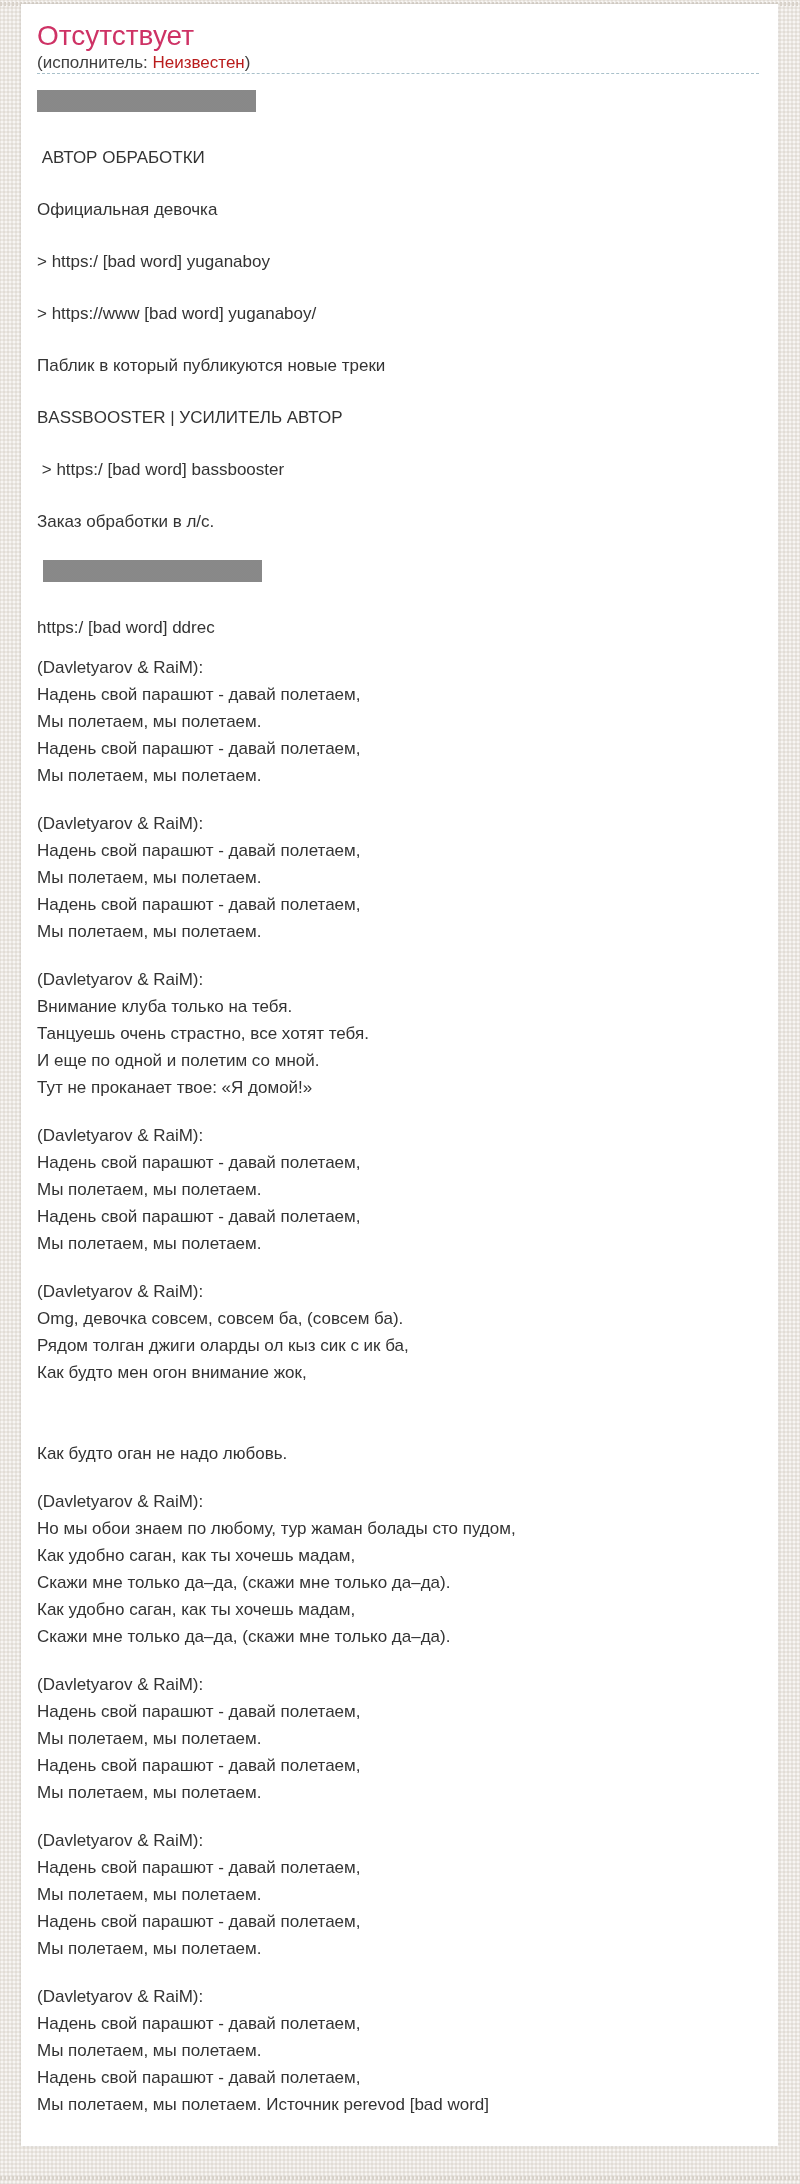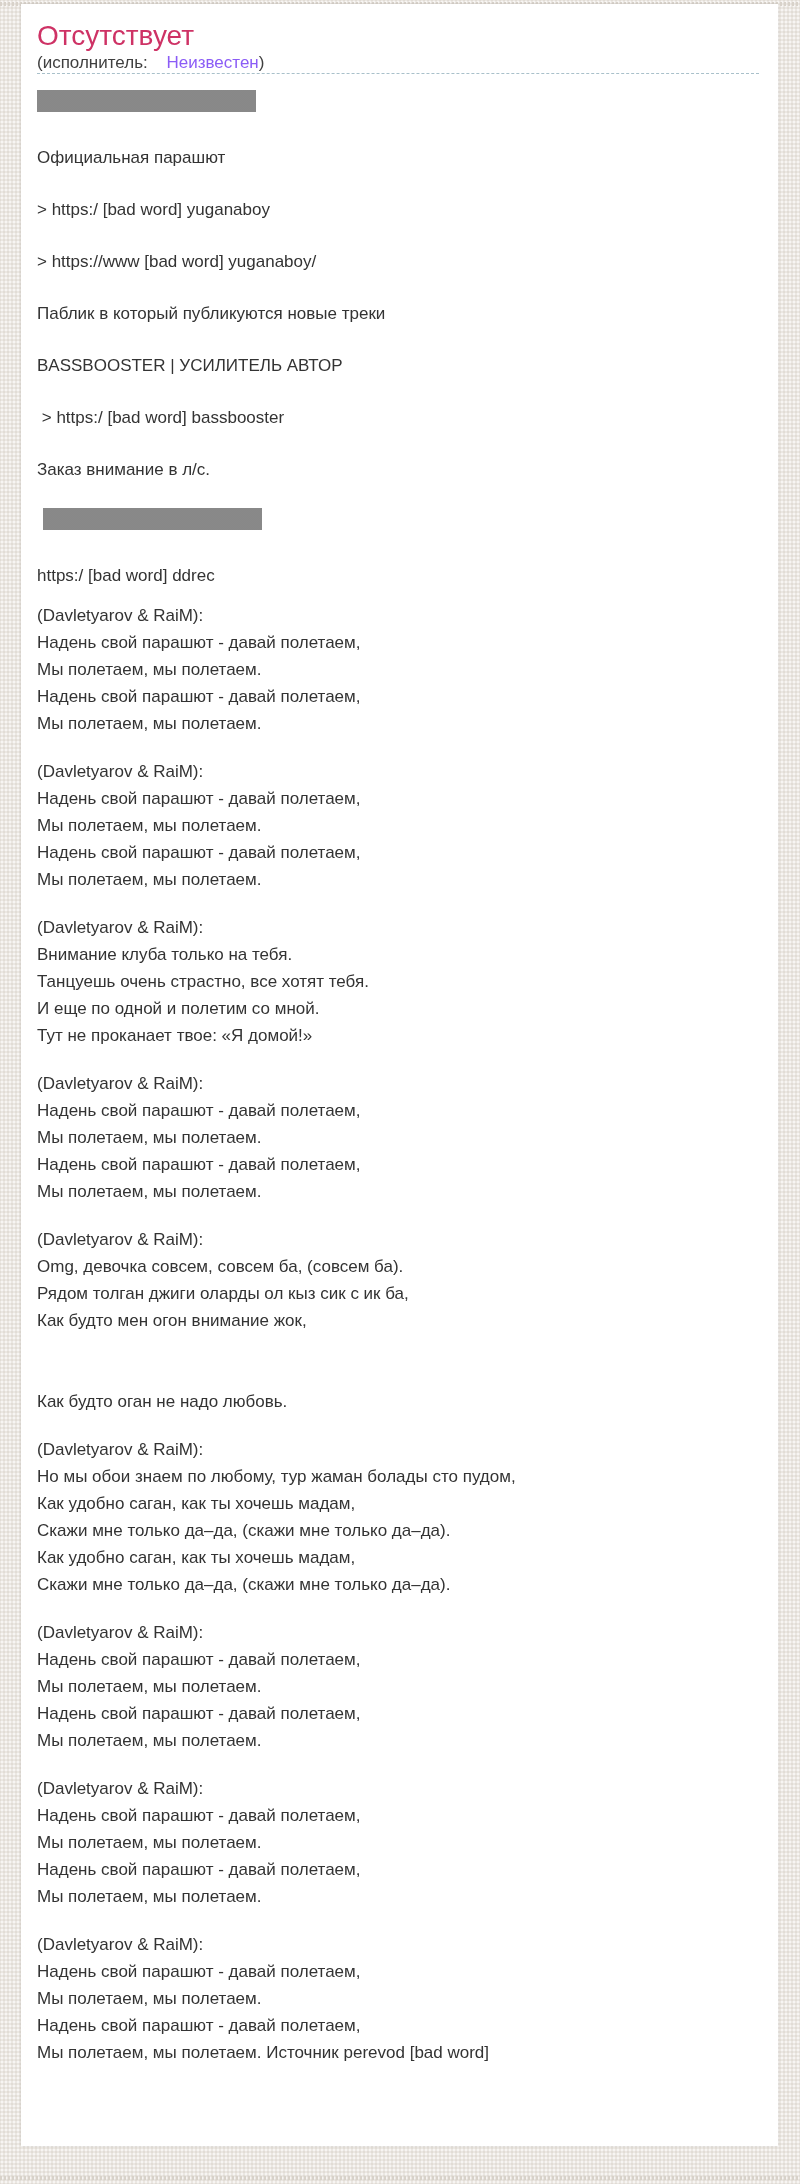--- a/index.html
+++ b/index.html
@@ -19,21 +19,21 @@
   .edge-band.bottom{bottom:4px;}
   .card{
     position:absolute;left:21px;top:4px;width:757px;height:2142px;
     background:#ffffff;box-sizing:border-box;
     padding:16px 19px 20px 16px;
     box-shadow:0 0 2px rgba(0,0,0,.12);
   }
   .card-header{border-bottom:1px dashed #a9c0ca;}
   .song-title{margin:0;font-size:28px;line-height:32px;font-weight:400;color:#ce3265;}
   .performer{font-size:17px;line-height:21px;color:#3f3f3f;white-space:pre-wrap;}
-  .artist-link{color:#8b5cf6;text-decoration:none;cursor:pointer;margin-left:14px;}
+  .artist-link{color:#b91c1c;text-decoration:none;cursor:pointer;}
   .content{font-size:17px;color:#333333;}
   .content p{white-space:pre-wrap;margin:0;}
   .censored{
     width:219px;height:22px;
     background-color:#ffffff;
     background-image:
       radial-gradient(#3c3c3c .55px, rgba(0,0,0,0) .8px),
       radial-gradient(#3c3c3c .55px, rgba(0,0,0,0) .8px);
     background-size:2px 2px,2px 2px;
     background-position:0 0,1px 1px;
@@ -54,27 +54,28 @@
 <div class="card">
   <div class="card-header">
     <h1 class="song-title">Отсутствует</h1>
     <div class="performer"><span>(исполнитель: </span><a class="artist-link">Неизвестен</a><span>)</span></div>
   </div>
 
   <div class="content">
     <div class="censored censored-1"></div>
 
     <div class="intro">
-        <p class="intro-line">Официальная парашют</p>
+        <p class="intro-line"> АВТОР ОБРАБОТКИ</p>
+        <p class="intro-line">Официальная девочка</p>
         <p class="intro-line">&gt; https:/ [bad word] yuganaboy</p>
         <p class="intro-line">&gt; https://www [bad word] yuganaboy/</p>
         <p class="intro-line">Паблик в который публикуются новые треки</p>
         <p class="intro-line">BASSBOOSTER | УСИЛИТЕЛЬ АВТОР</p>
         <p class="intro-line"> &gt; https:/ [bad word] bassbooster</p>
-        <p class="intro-line">Заказ внимание в л/с.</p>
+        <p class="intro-line">Заказ обработки в л/с.</p>
       </div>
 
     <div class="censored censored-2"></div>
 
     <p class="source-line">https:/ [bad word] ddrec</p>
 
     <div class="verses">
         <p class="verse">(Davletyarov &amp; RaiM):
 Надень свой парашют - давай полетаем,
 Мы полетаем, мы полетаем.

